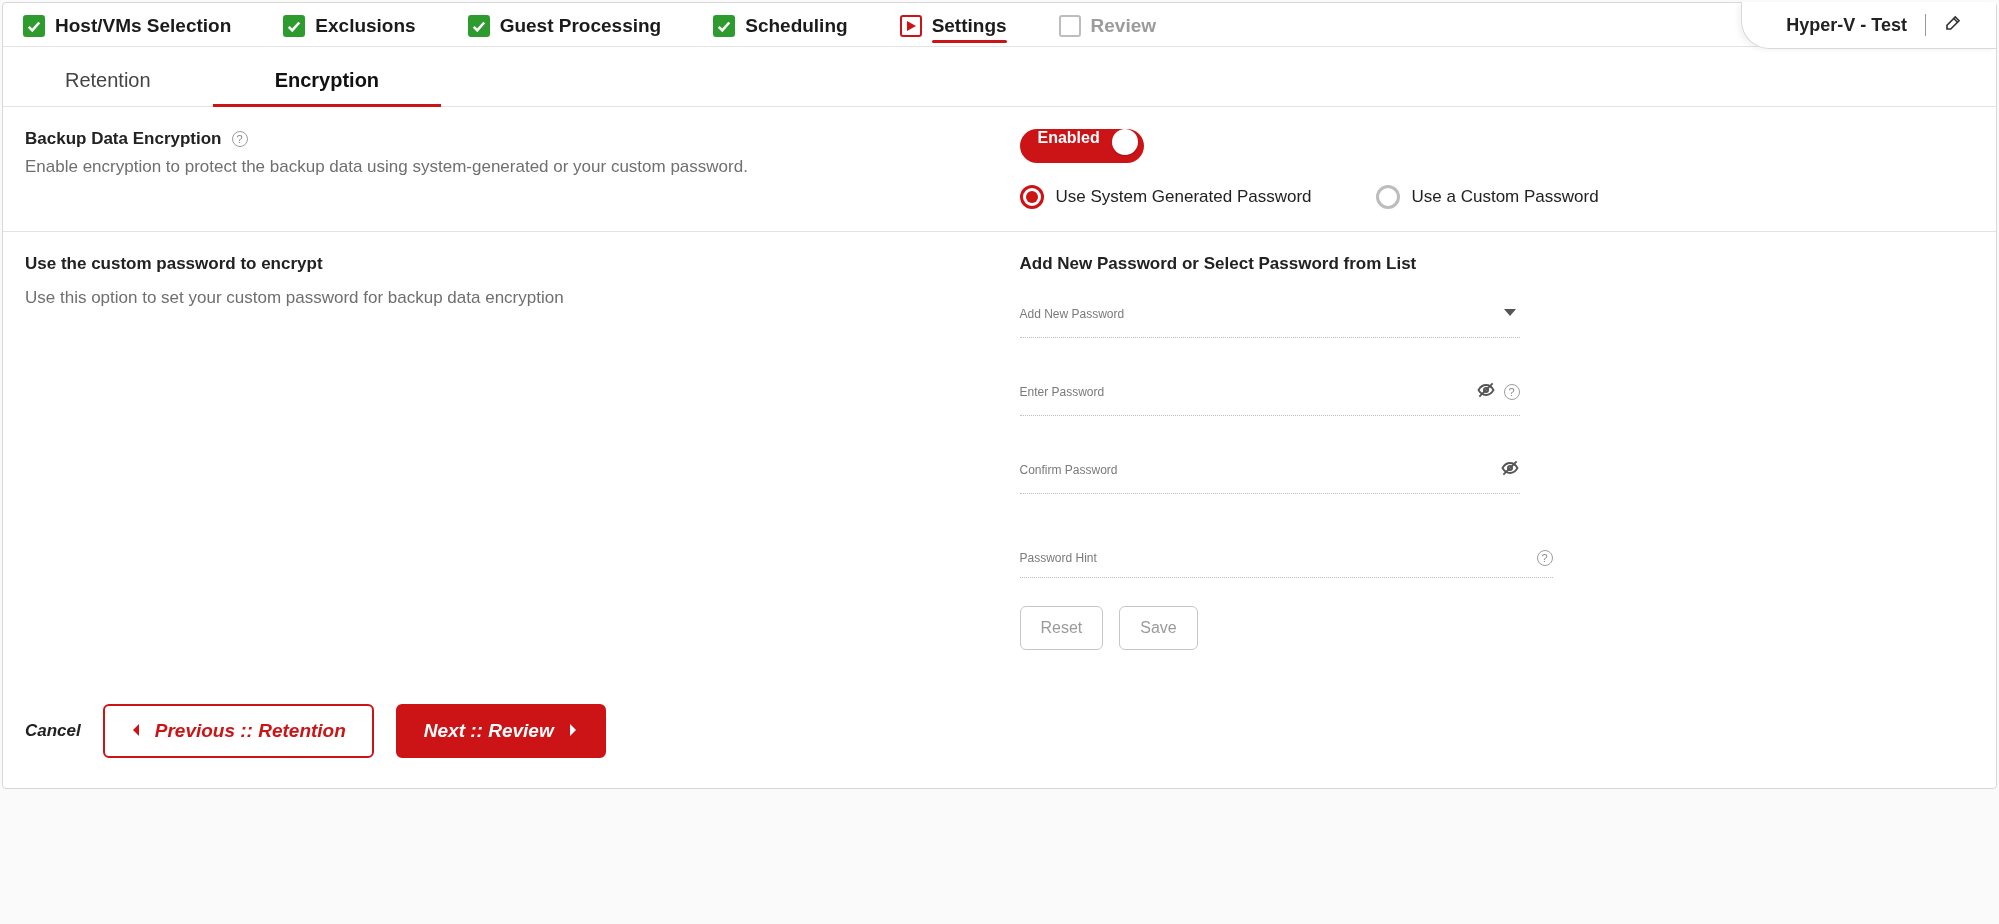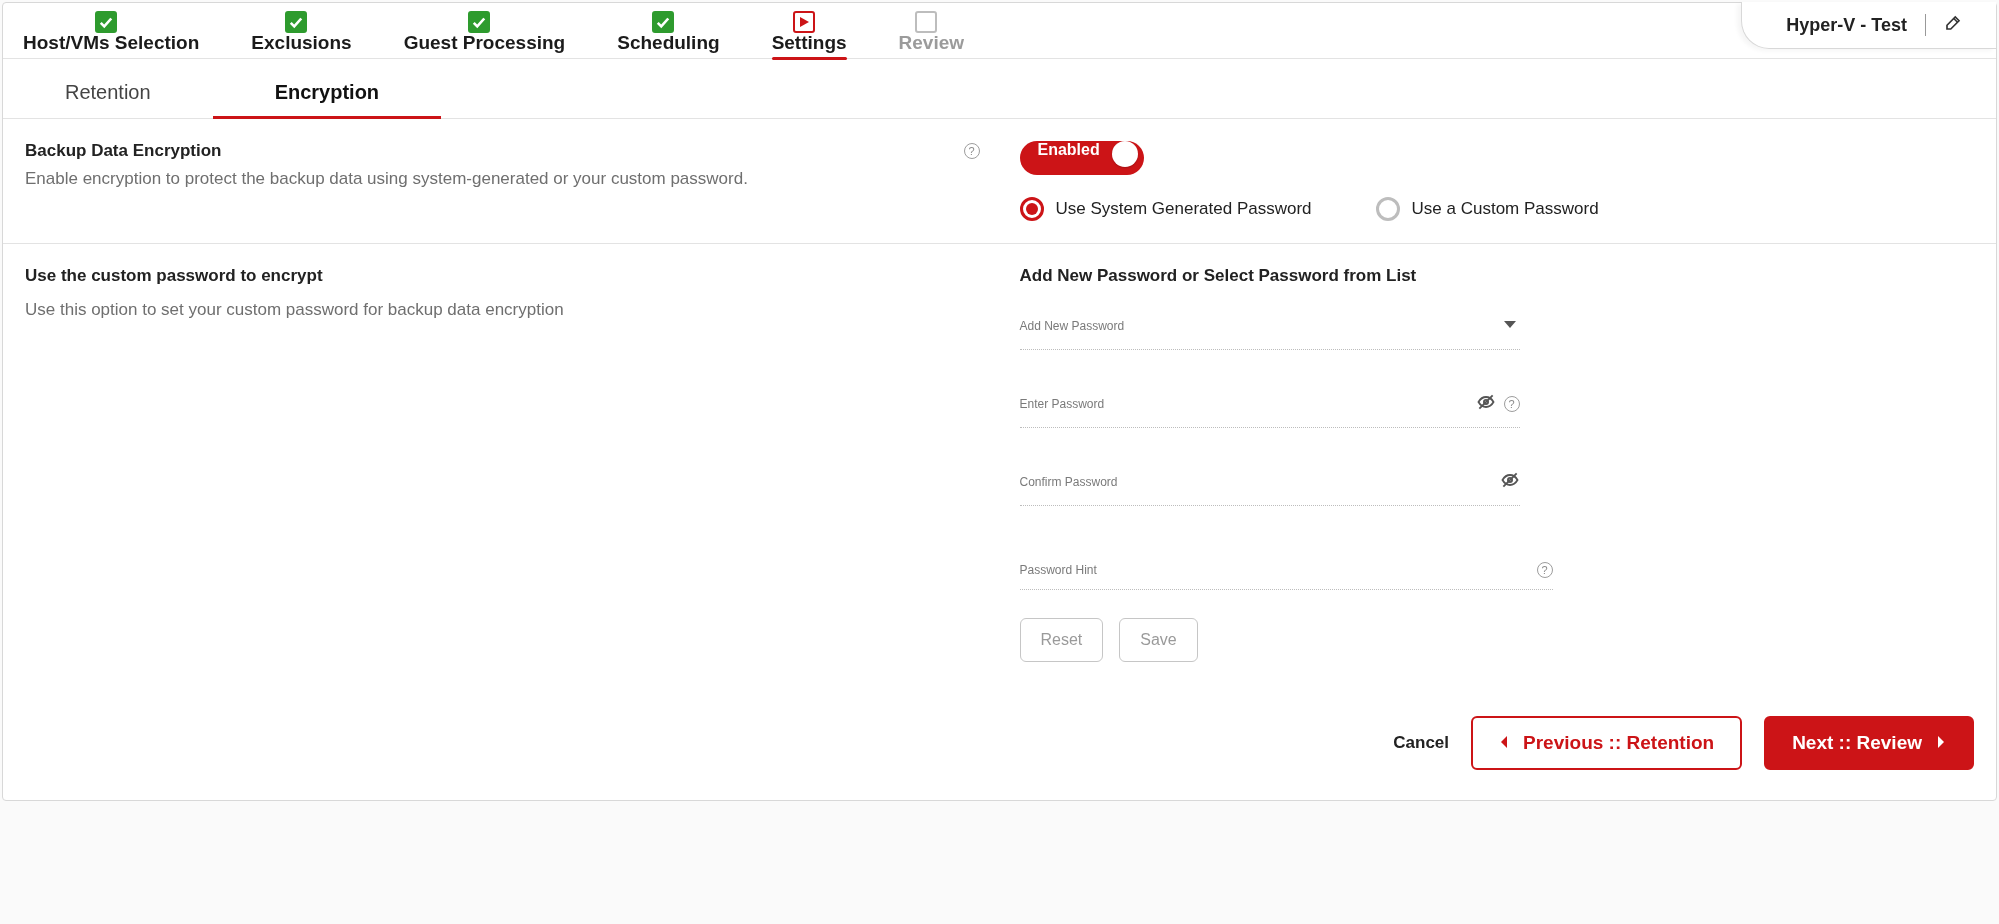--- a/index.html
+++ b/index.html
@@ -25,21 +25,20 @@
     border-bottom: 1px solid #e3e3e3;
     position: relative;
     min-height: 44px;
   }
   .step {
     display: flex;
     align-items: center;
     margin-right: 52px;
     font-weight: 600;
     color: #1b1b1b;
-    flex-direction: column;
   }
   .step.disabled { color: #9b9b9b; }
   .step .step-label { font-size: 19px; line-height: 1; }
   .step.current .step-label { position: relative; }
   .step.current .step-label::after {
     content: "";
     position: absolute;
     bottom: -8px; left: 0; right: 0;
     height: 3px; background: #cc1417; border-radius: 2px;
   }
@@ -99,21 +98,21 @@
     height: 3px;
     background: #cc1417;
   }
 
   
   .section { border-bottom: 1px solid #e3e3e3; padding: 22px 22px; }
   .section.last { border-bottom: none; padding-bottom: 30px; }
   .twocol { display: grid; grid-template-columns: 1fr 1fr; column-gap: 40px; }
   .col-left {}
   .col-right {}
-  .heading-row { display: flex; align-items: center; gap: 10px; justify-content: space-between; }
+  .heading-row { display: flex; align-items: center; gap: 10px; }
   .heading {
     font-weight: 700; font-size: 17px; color: #222;
   }
   .subtext { color: #6f6f6f; margin-top: 8px; font-size: 17px; }
   .help-icon {
     width: 16px; height: 16px; border: 1.3px solid #9d9d9d; border-radius: 50%;
     display: inline-flex; align-items: center; justify-content: center;
     font-size: 11px; color: #8c8c8c; line-height: 1;
     font-family: Arial, sans-serif;
   }
@@ -168,23 +167,24 @@
 
   .btn-row { margin-top: 28px; display: flex; gap: 16px; }
   .ghost-btn {
     border: 1px solid #c6c6c6; background: #fff; color: #9a9a9a;
     padding: 12px 20px; border-radius: 6px; font-size: 16px;
     cursor: pointer;
   }
 
   
   .footer {
-    display: flex; justify-content: flex-end; align-items: center;
+    display: flex; align-items: center;
     gap: 22px;
     padding: 24px 22px 30px;
+    font-style: italic;
   }
   .cancel-link {
     color: #222; font-weight: 700; cursor: pointer; font-size: 17px;
   }
   .nav-btn {
     border: 2px solid #cc1417;
     background: #fff;
     color: #cc1417;
     font-weight: 700;
     font-size: 19px;

